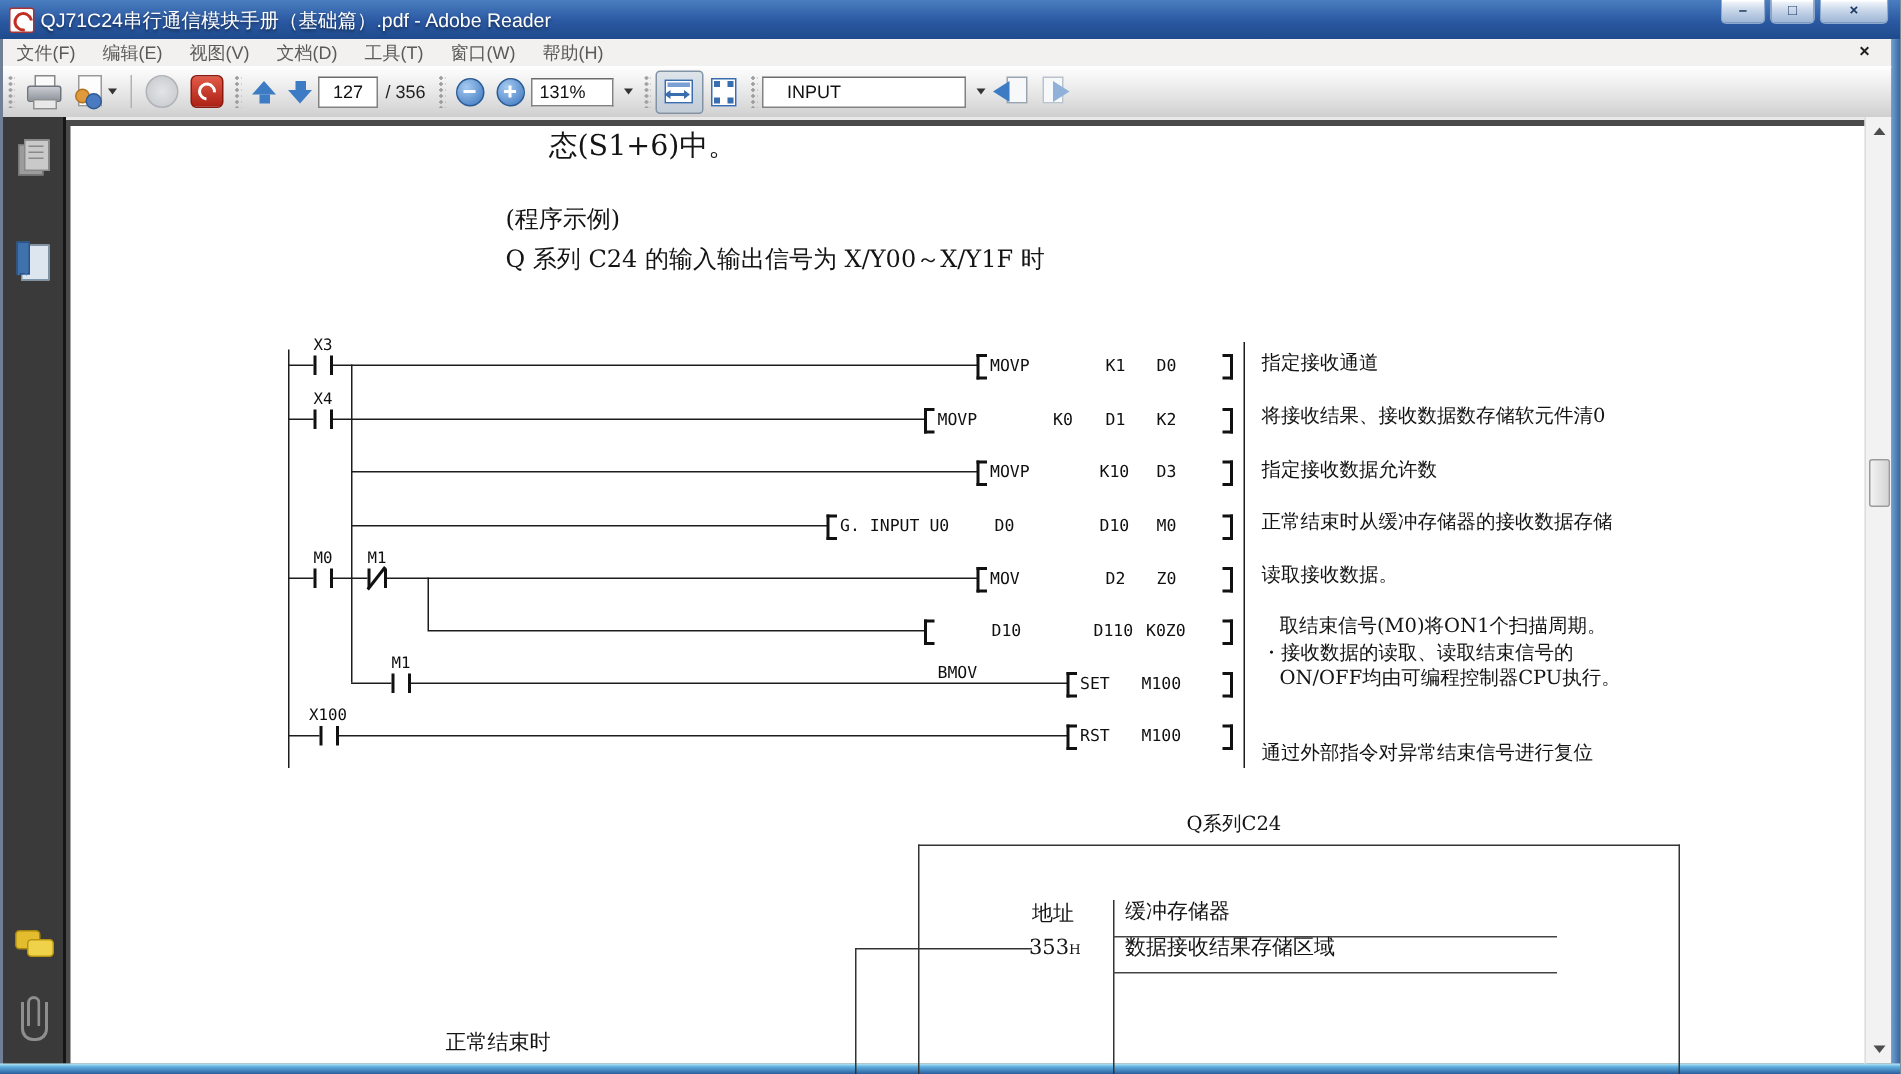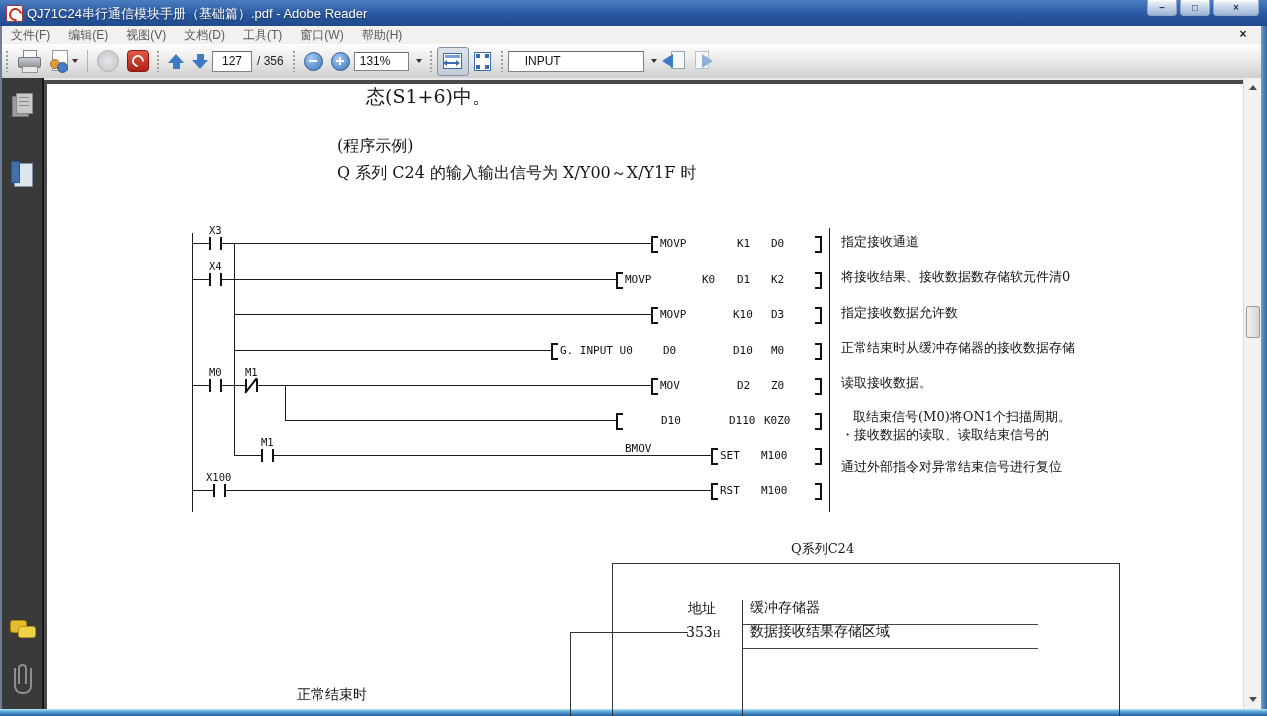--- a/index.html
+++ b/index.html
@@ -390,21 +390,22 @@
     <span class="ins" style="left:761px;top:484px;">M100</span>
     <span class="rb" style="left:815px;top:483px;"></span>
 
     <div class="ann" style="left:841px;top:233px;">指定接收通道</div>
     <div class="ann" style="left:841px;top:268px;">将接收结果、接收数据数存储软元件清0</div>
     <div class="ann" style="left:841px;top:304px;">指定接收数据允许数</div>
     <div class="ann" style="left:841px;top:339px;">正常结束时从缓冲存储器的接收数据存储</div>
     <div class="ann" style="left:841px;top:374px;">读取接收数据。</div>
     <div class="ann" style="left:853px;top:408px;">取结束信号(M0)将ON1个扫描周期。</div>
     <div class="ann" style="left:841px;top:426px;">・接收数据的读取、读取结束信号的</div>
-    <div class="ann" style="left:841px;top:458px;">通过外部指令对异常结束信号进行复位</div>
+    <div class="ann" style="left:853px;top:443px;">ON/OFF均由可编程控制器CPU执行。</div>
+    <div class="ann" style="left:841px;top:493px;">通过外部指令对异常结束信号进行复位</div>
 
     <div class="ann" style="left:791px;top:540px;">Q系列C24</div>
     <div class="bdbox" style="left:612px;top:563px;width:506px;height:153px;"></div>
     <div class="vl" style="left:742px;top:600px;height:116px;background:#333;"></div>
     <div class="hl" style="left:742px;top:624px;width:296px;background:#444;"></div>
     <div class="hl" style="left:742px;top:648px;width:296px;background:#444;"></div>
     <div class="hl" style="left:570px;top:632px;width:118px;background:#333;"></div>
     <div class="vl" style="left:570px;top:632px;height:84px;background:#333;"></div>
     <div class="bd" style="left:688px;top:600px;">地址</div>
     <div class="bd" style="left:686px;top:624px;"><span>353</span><span class="sub">H</span></div>

